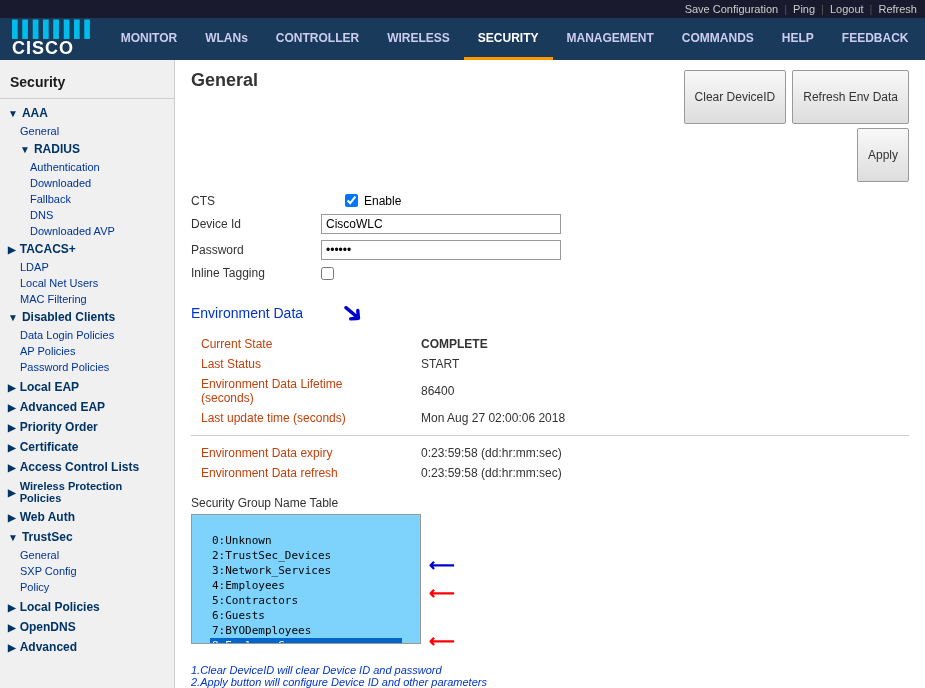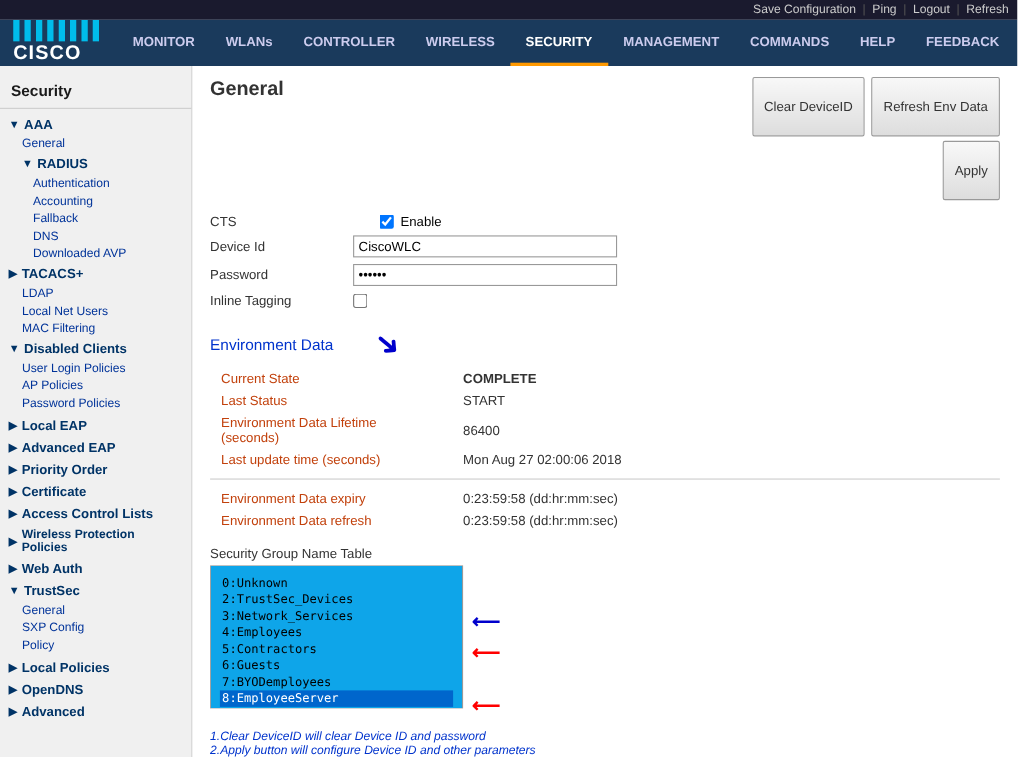--- a/index.html
+++ b/index.html
@@ -148,21 +148,21 @@
       width: 130px;
       color: #333;
       font-size: 12px;
     }
     .form-input {
       width: 240px;
       padding: 2px 4px;
       border: 1px solid #999;
       font-size: 12px;
     }
-    .checkbox-row { display: flex; align-items: flex-end; gap: 6px; padding-left: 24px; }
+    .checkbox-row { display: flex; align-items: flex-start; gap: 6px; padding-left: 24px; }
 
     
     .env-section { margin-bottom: 16px; }
     .env-title {
       font-size: 14px;
       font-weight: normal;
       color: #0033cc;
       margin-bottom: 8px;
       display: flex;
       align-items: center;
@@ -193,22 +193,22 @@
       display: flex;
       align-items: flex-start;
       gap: 8px;
     }
     .sg-list {
       width: 230px;
       height: 130px;
       border: 1px solid #999;
       overflow-y: scroll;
       font-size: 11px;
-      background: #0ea5e9;
-      padding: 8px;
+      background: #7dd3fc;
+      padding: 18px;
       font-family: monospace;
       position: relative;
     }
     .sg-list-item { padding: 1px 2px; white-space: nowrap; }
     .sg-list-item.selected { background: #0066cc; color: white; }
     .sg-arrows {
       display: flex;
       flex-direction: column;
       gap: 6px;
       margin-top: 40px;
@@ -272,36 +272,36 @@
       <div class="sidebar-group-header">
         <span class="arrow">▼</span>
         <span>AAA</span>
       </div>
       <div class="sidebar-item">General</div>
       <div class="sidebar-group-header" style="padding-left:20px; font-weight:bold;">
         <span class="arrow">▼</span>
         <span>RADIUS</span>
       </div>
       <div class="sidebar-item indent2">Authentication</div>
-      <div class="sidebar-item indent2">Accounting</div>
+      <div class="sidebar-item indent2">Downloaded</div>
       <div class="sidebar-item indent2">Fallback</div>
       <div class="sidebar-item indent2">DNS</div>
       <div class="sidebar-item indent2">Downloaded AVP</div>
       <div class="sidebar-collapsed" style="padding-left:8px;">
         <span class="arrow">▶</span>
         <span>TACACS+</span>
       </div>
       <div class="sidebar-item">LDAP</div>
       <div class="sidebar-item">Local Net Users</div>
       <div class="sidebar-item">MAC Filtering</div>
       <div class="sidebar-group-header" style="padding-left:8px;">
         <span class="arrow">▼</span>
         <span>Disabled Clients</span>
       </div>
-      <div class="sidebar-item">User Login Policies</div>
+      <div class="sidebar-item">Data Login Policies</div>
       <div class="sidebar-item">AP Policies</div>
       <div class="sidebar-item">Password Policies</div>
     </div>
 
     <div class="sidebar-collapsed">
       <span class="arrow">▶</span>
       <span>Local EAP</span>
     </div>
 
     <div class="sidebar-collapsed">

